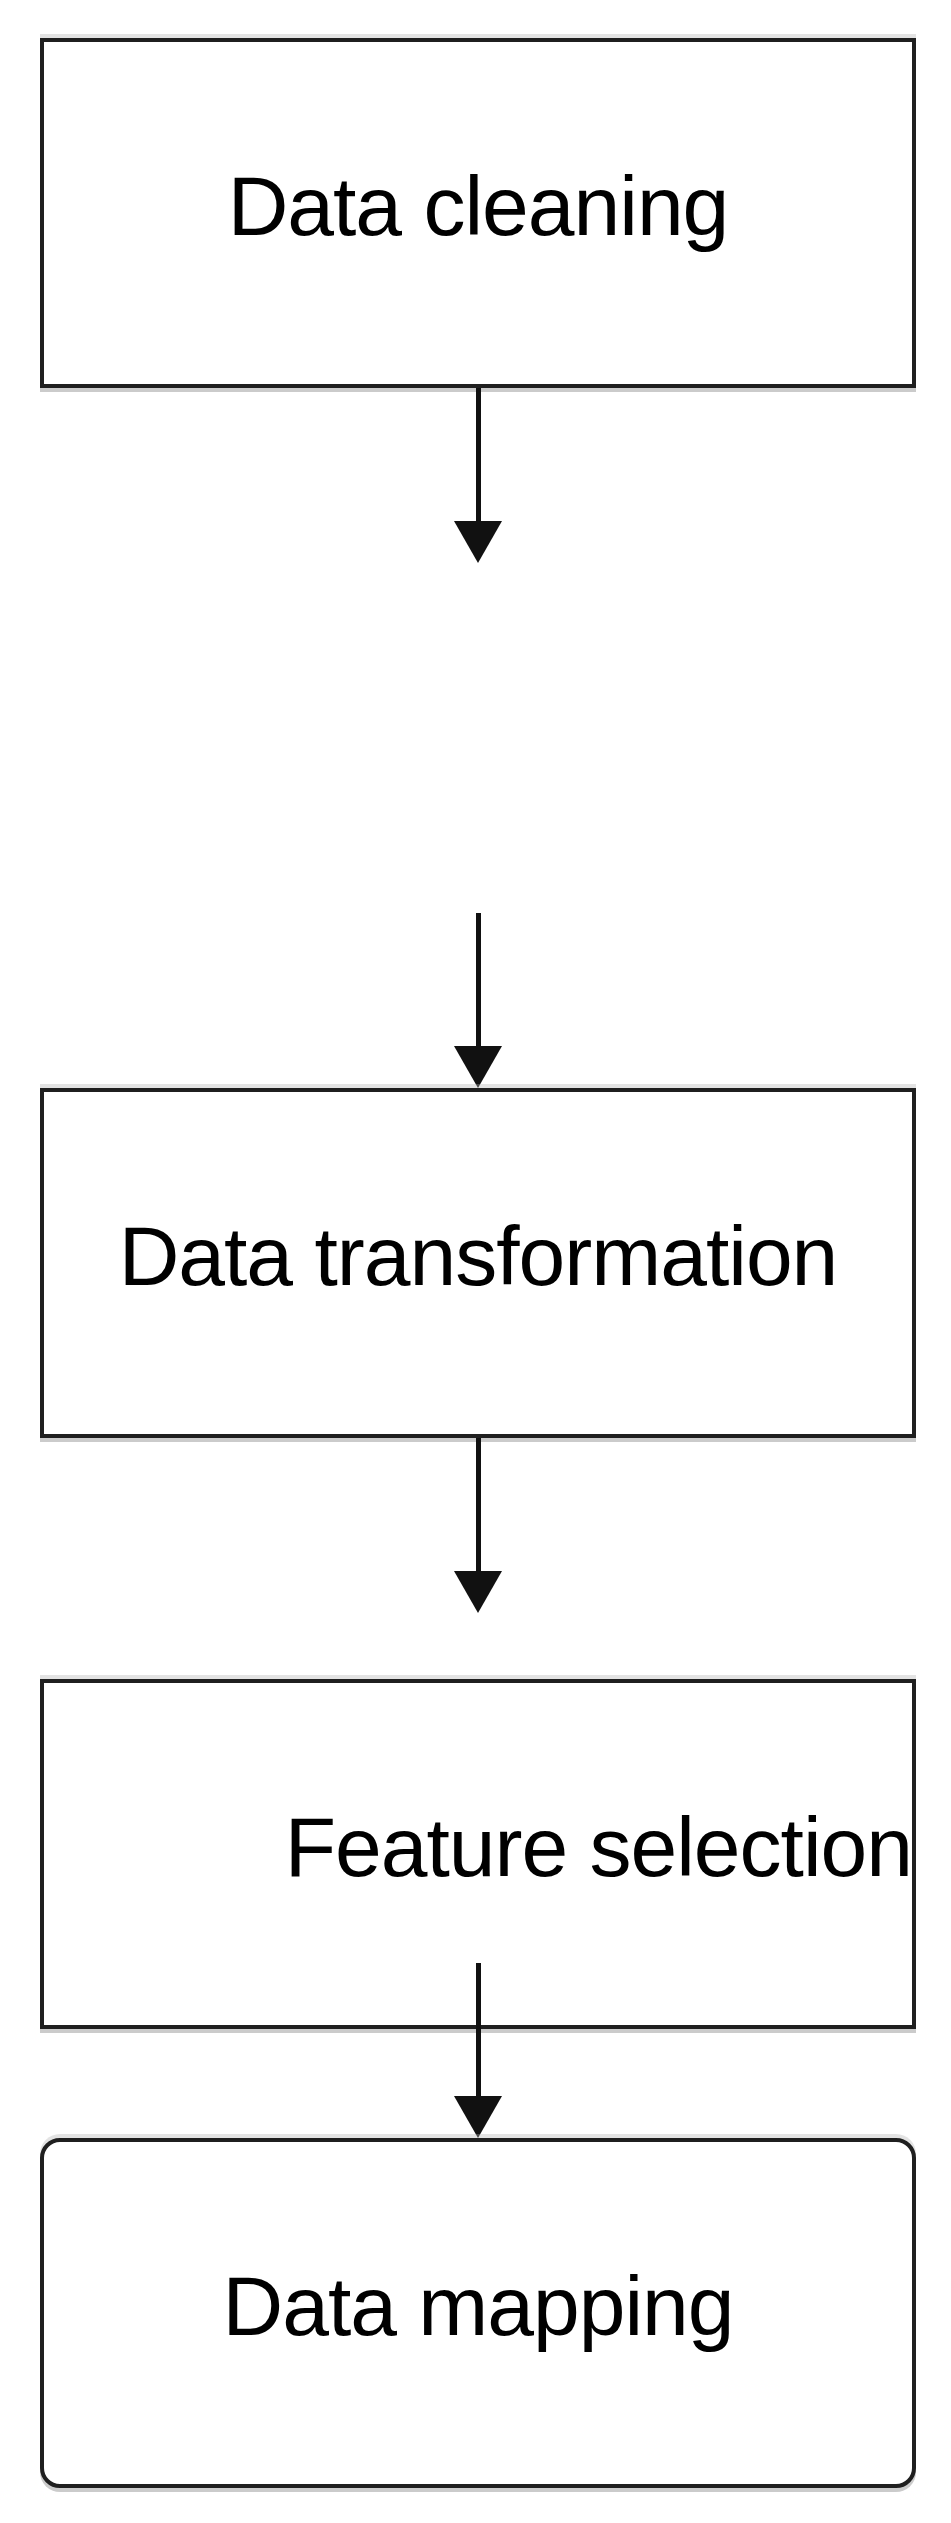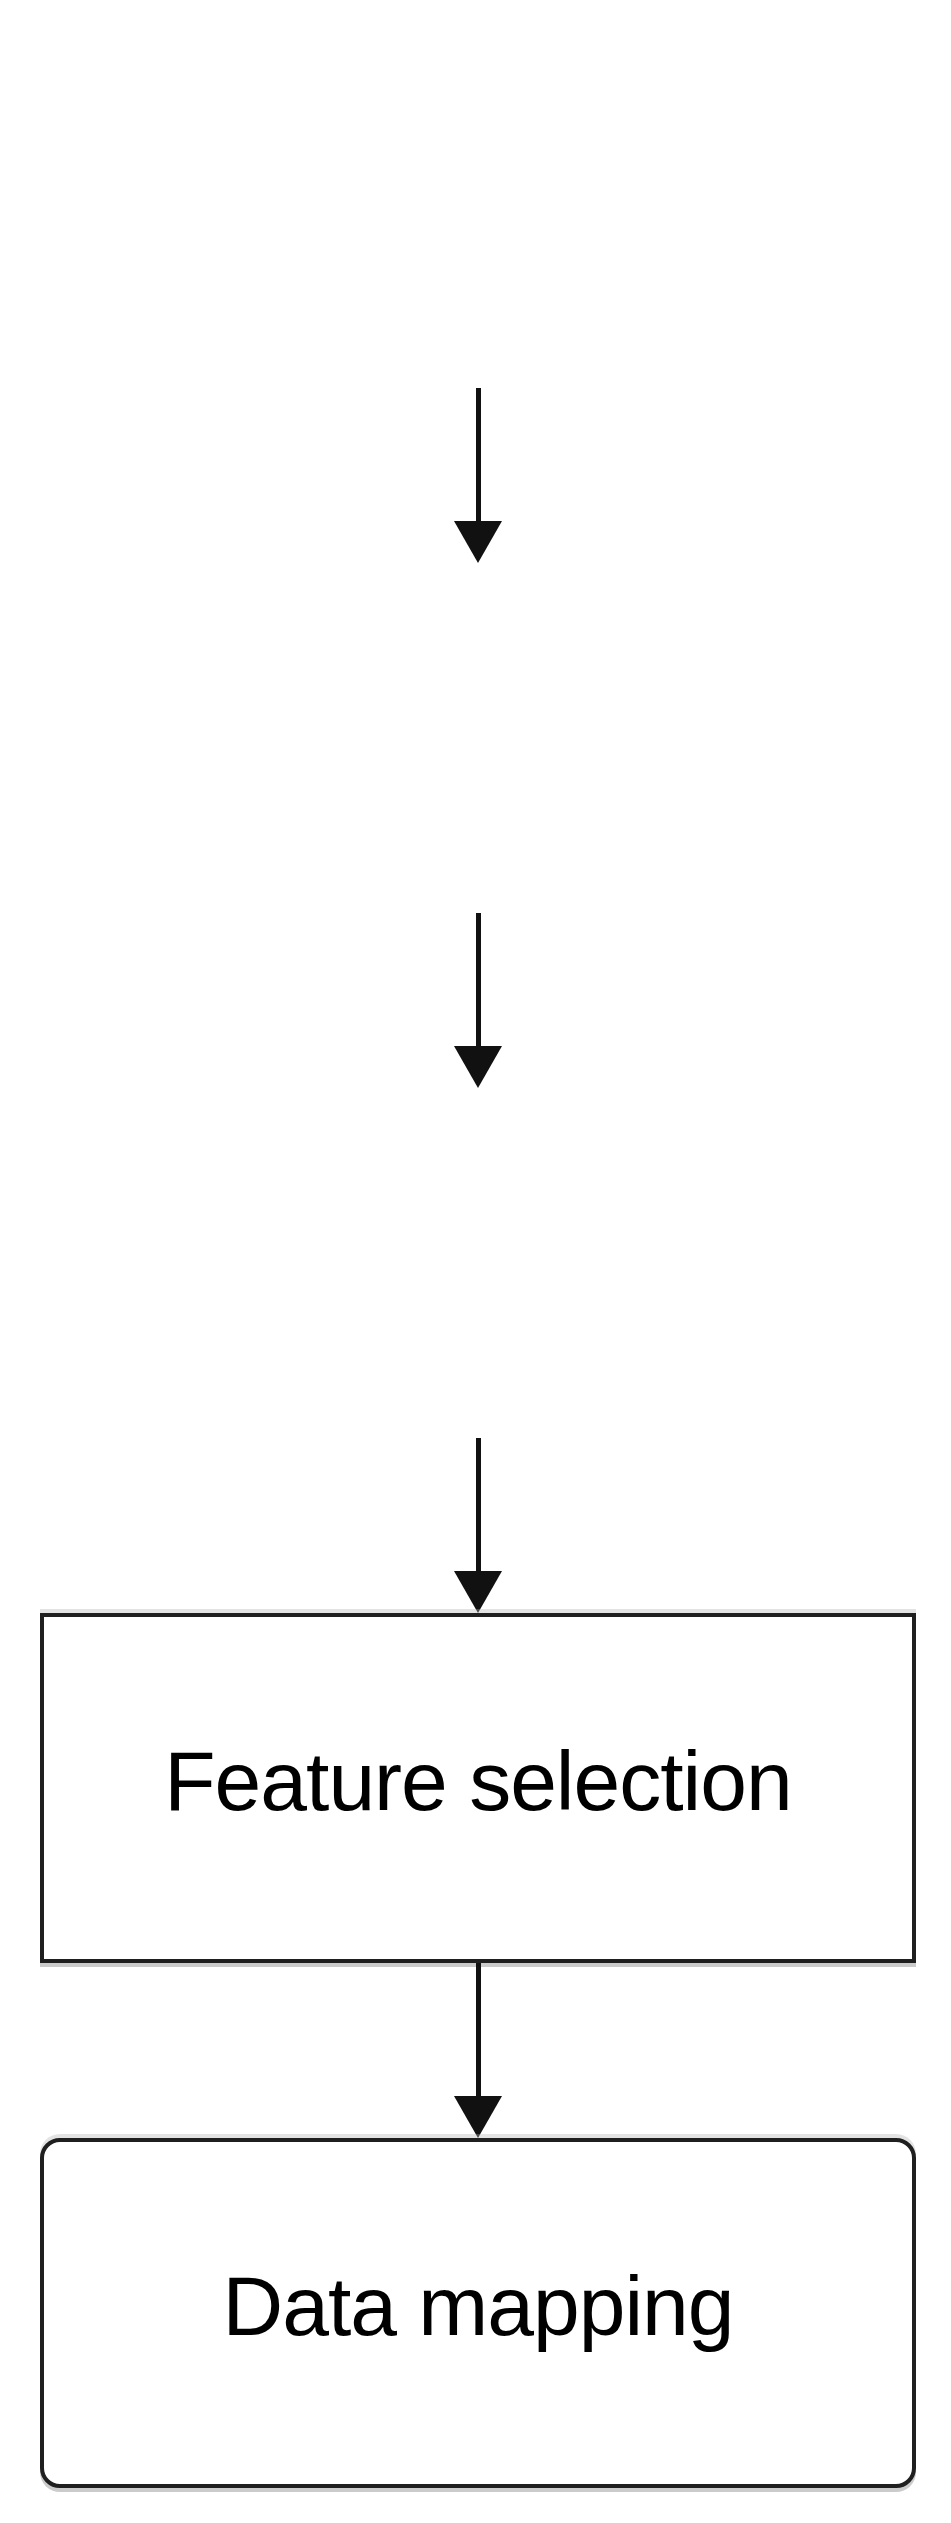--- a/index.html
+++ b/index.html
@@ -33,21 +33,21 @@
     line-height: 1;
     color: #000000;
     text-align: center;
     letter-spacing: -1px;
     white-space: nowrap;
     padding-bottom: 14px; 
   }
   .node1 { top: 38px; }
   .node2 { top: 563px; }
   .node3 { top: 1088px; }
-  .node4 { top: 1613px; }
+  .node4 { top: 1679px; justify-content: flex-end; }
   .node5 { top: 2138px; border-radius: 20px; }
 
   .arrow {
     position: absolute;
     left: 454px;      
     width: 48px;
     height: 175px;
     display: flex;
     flex-direction: column;
     align-items: center;
@@ -67,32 +67,38 @@
   .arrow1 { top: 388px; }
   .arrow2 { top: 913px; }
   .arrow3 { top: 1438px; }
   .arrow4 { top: 1963px; }
 </style>
 </head>
 <body>
 
 <div class="canvas">
 
+  <div class="node node1">
+    <span class="node-label">Data cleaning</span>
+  </div>
 
   <div class="arrow arrow1">
     <div class="stem"></div>
     <div class="head"></div>
   </div>
 
 
   <div class="arrow arrow2">
     <div class="stem"></div>
     <div class="head"></div>
   </div>
 
+  <div class="node node3">
+    <span class="node-label">Data transformation</span>
+  </div>
 
   <div class="arrow arrow3">
     <div class="stem"></div>
     <div class="head"></div>
   </div>
 
   <div class="node node4">
     <span class="node-label">Feature selection</span>
   </div>
 

